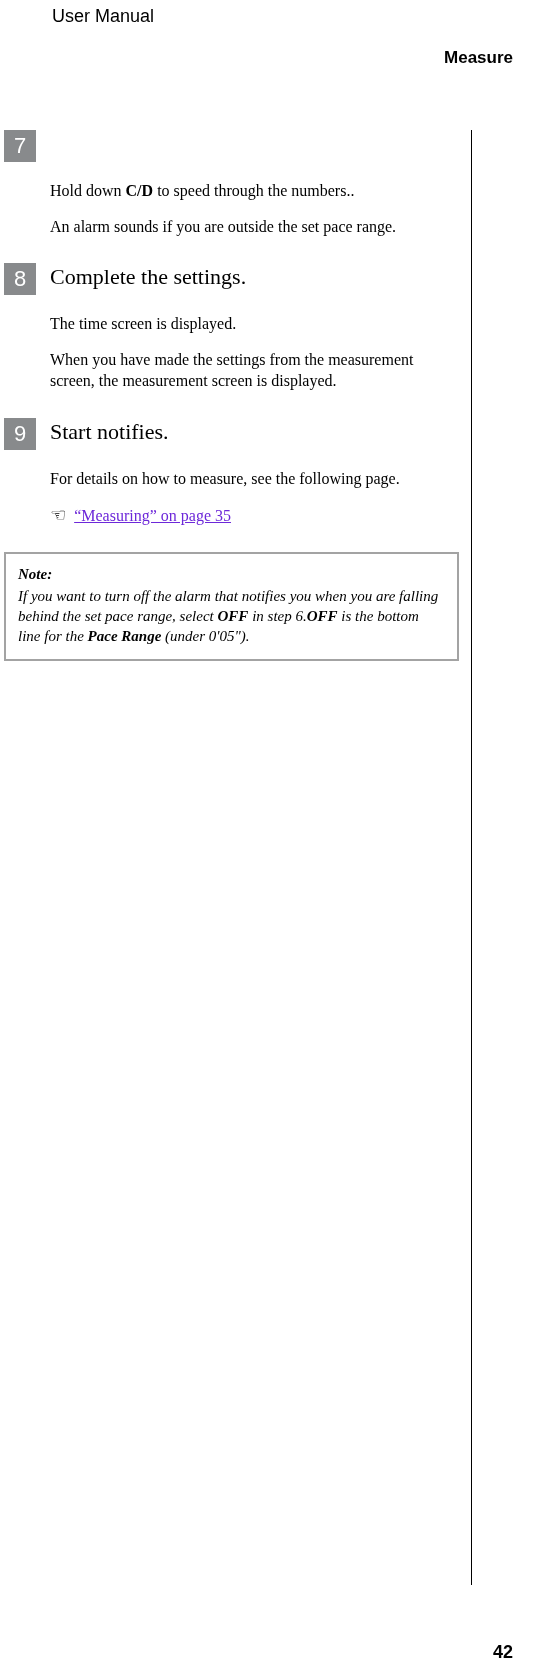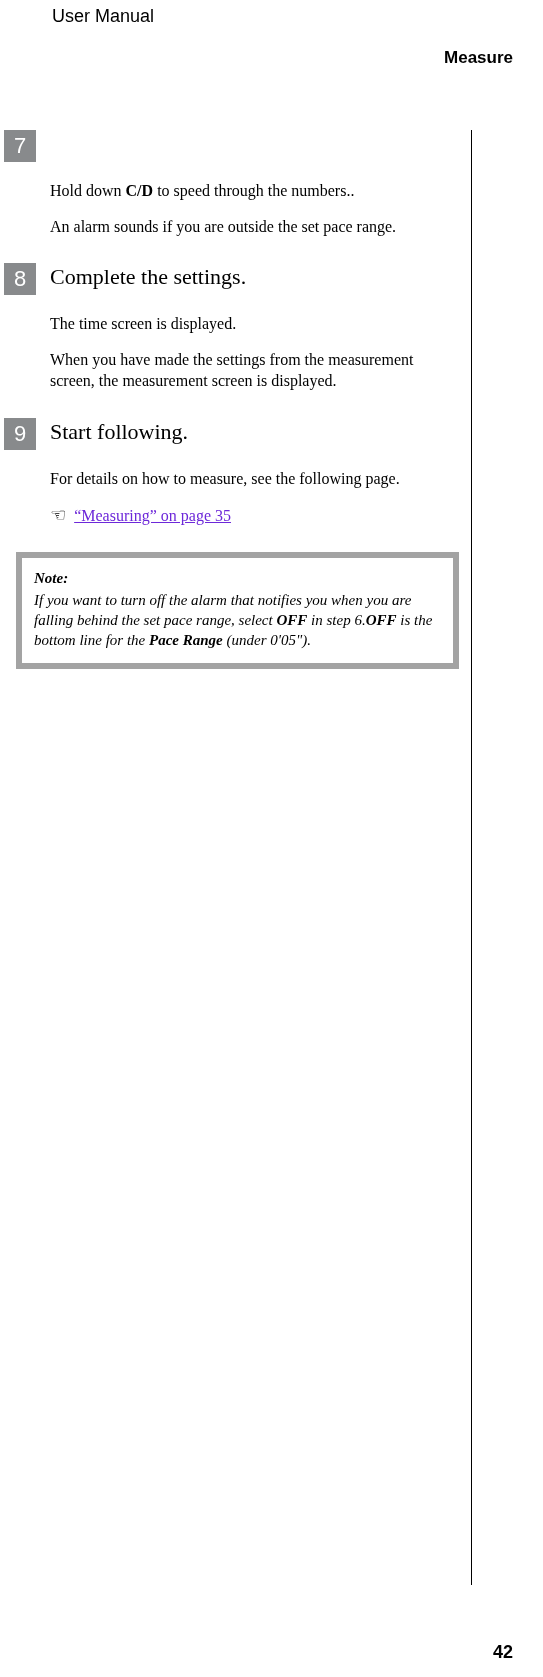--- a/index.html
+++ b/index.html
@@ -78,22 +78,22 @@
     margin-bottom: 20px;
   }
   .hand-icon {
     display: inline-block;
     font-size: 18px;
     margin-right: 4px;
     transform: scaleX(-1);
     color: #000;
   }
   .note-box {
-    margin: 0 12px 0 12px;
-    border: 6px solid #a3a3a3;
+    margin: 0 12px 0 0;
+    border: 2px solid #a3a3a3;
     padding: 10px 12px 12px 12px;
     font-size: 15px;
     line-height: 1.35;
     font-style: italic;
   }
   .note-title {
     font-weight: bold;
     font-style: italic;
     margin-bottom: 2px;
   }
@@ -139,21 +139,21 @@
       </p>
       <p>
         <span>When you have made the settings from the measurement screen, the measurement screen is displayed.</span>
       </p>
     </div>
   </div>
 
   <div class="step-block">
     <div class="step">
       <div class="step-num">9</div>
-      <div class="step-title">Start following.</div>
+      <div class="step-title">Start notifies.</div>
     </div>
     <div class="step-body">
       <p>
         <span>For details on how to measure, see the following page.</span>
       </p>
     </div>
     <div class="xref-line">
       <span class="hand-icon">☞</span>
       <a href="#" class="xref">“Measuring” on page 35</a>
     </div>

